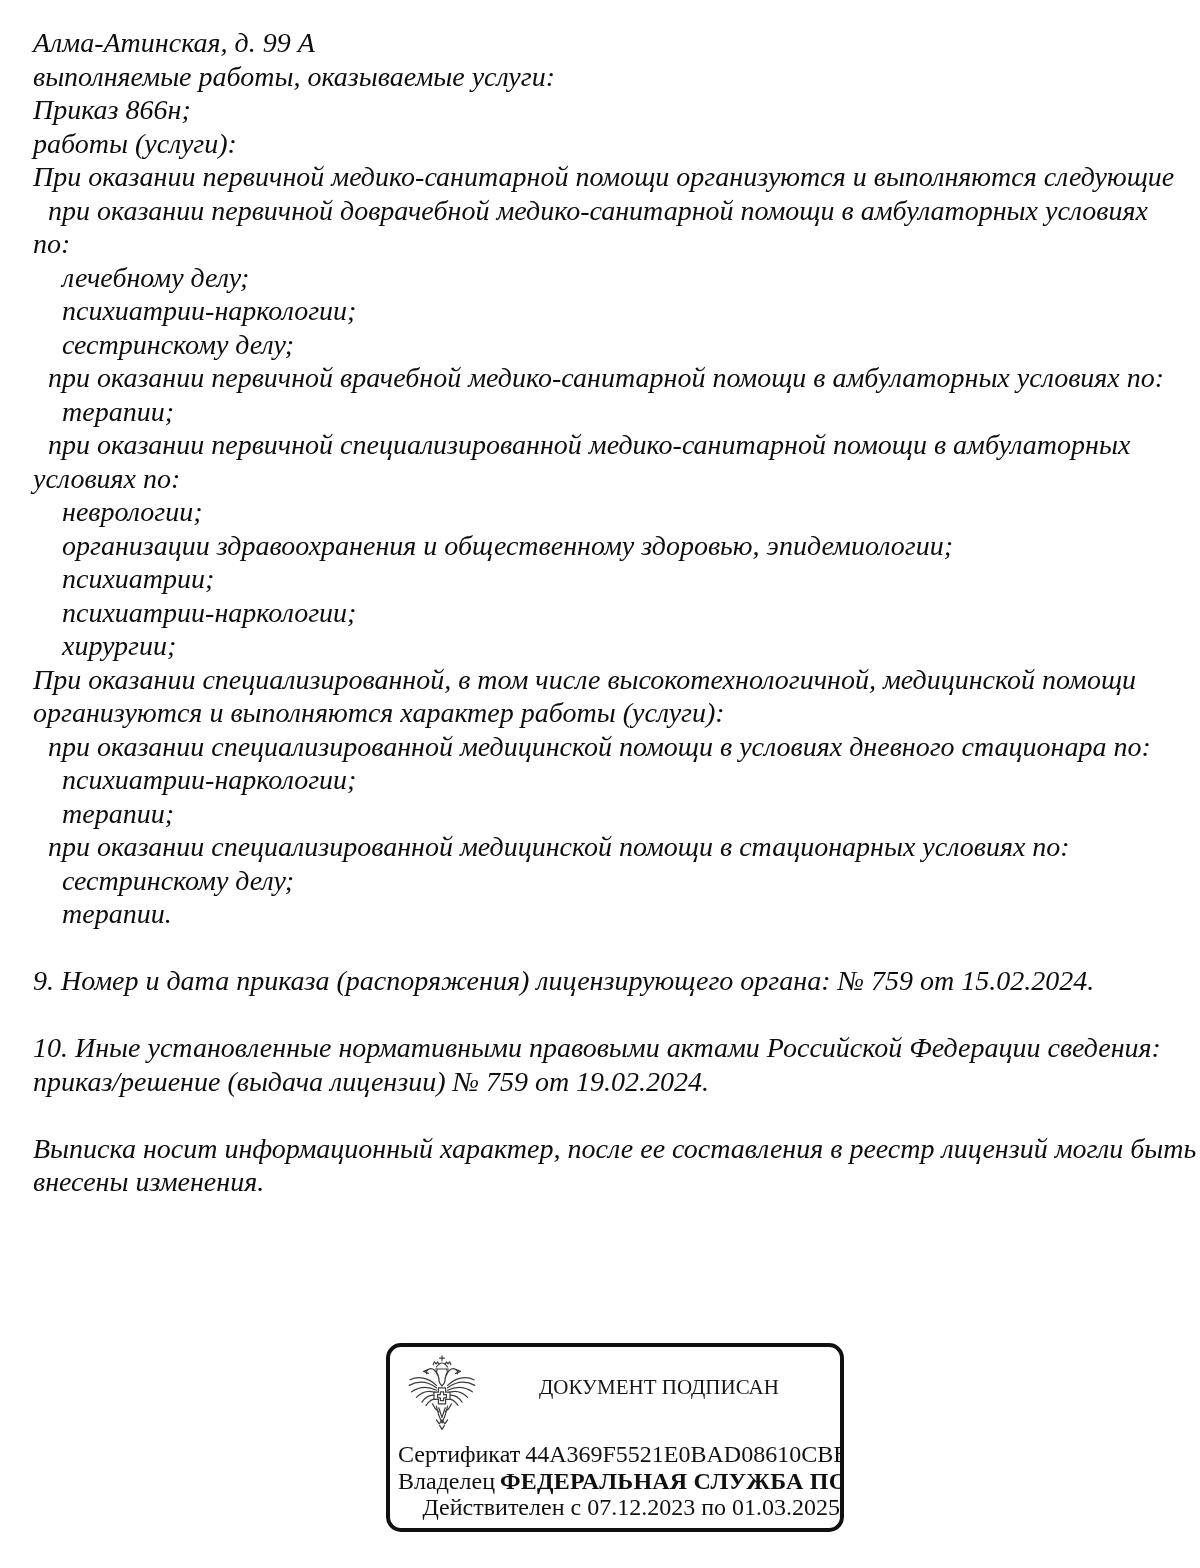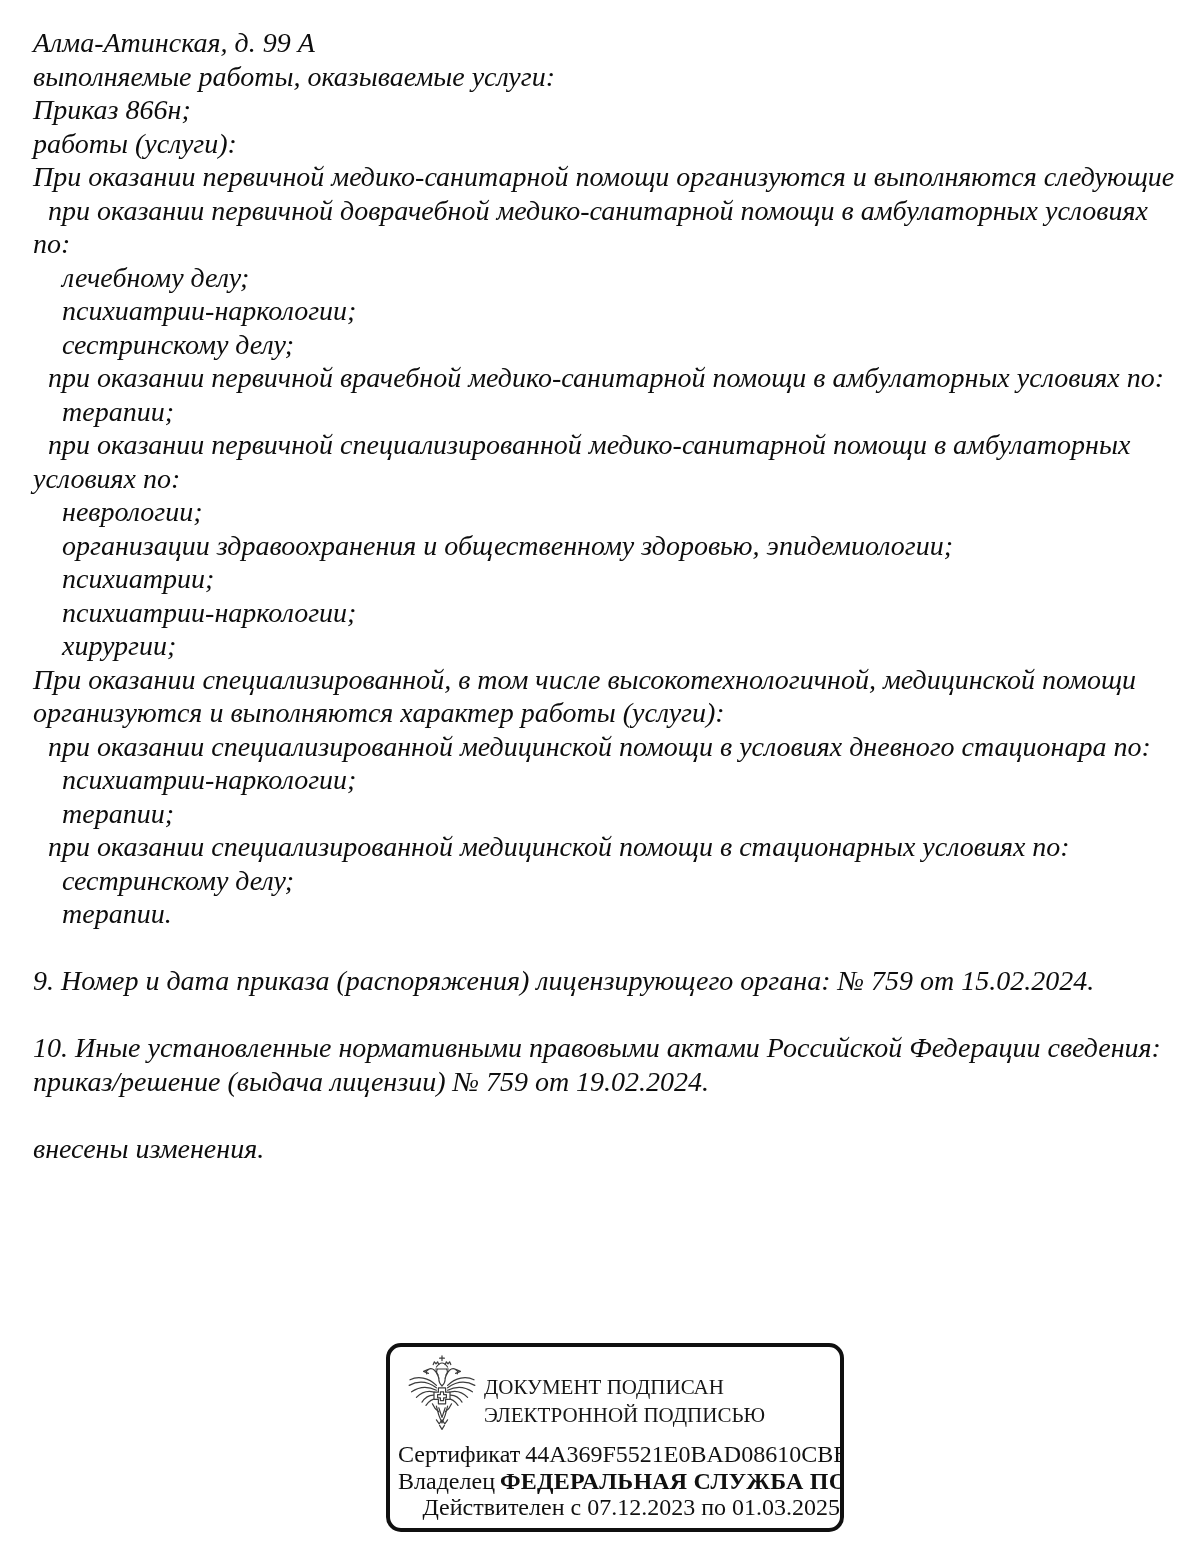--- a/index.html
+++ b/index.html
@@ -35,20 +35,21 @@
     display:flex;
     align-items:flex-start;
     padding:8px 6px 0 10px;
     height:92px;
     box-sizing:border-box;
   }
   .emblem{width:84px;height:88px;flex:none;}
   .emblem svg{width:100%;height:100%;display:block;}
   .stamp-title{
     flex:1;
+    text-align:center;
     margin-top:18px;
     font-size:21px;
     line-height:28px;
     color:#161616;
     white-space:nowrap;
   }
   .stamp-body{
     padding:2px 0 0 8px;
     font-size:24px;
     line-height:26.5px;
@@ -92,20 +93,21 @@
       <div class="line indent-2">терапии;</div>
       <div class="line indent-1">при оказании специализированной медицинской помощи в стационарных условиях по:</div>
       <div class="line indent-2">сестринскому делу;</div>
       <div class="line indent-2">терапии.</div>
       <div class="line indent-0"></div>
       <div class="line indent-0">9. Номер и дата приказа (распоряжения) лицензирующего органа: № 759 от 15.02.2024.</div>
       <div class="line indent-0"></div>
       <div class="line indent-0">10. Иные установленные нормативными правовыми актами Российской Федерации сведения:</div>
       <div class="line indent-0">приказ/решение (выдача лицензии) № 759 от 19.02.2024.</div>
       <div class="line indent-0"></div>
+      <div class="line indent-0">Выписка носит информационный характер, после ее составления в реестр лицензий могли быть</div>
       <div class="line indent-0">внесены изменения.</div>
     </div>
 
   <div class="stamp">
     <div class="stamp-top">
       <div class="emblem">
         <svg viewBox="0 0 100 110" xmlns="http://www.w3.org/2000/svg">
           <g stroke="#3c3c3c" stroke-width="1.5" fill="none" stroke-linecap="round" stroke-linejoin="round">
 
             <path d="M50,1 v6 M47,4 h6"></path>
@@ -145,21 +147,20 @@
 
             <path d="M43,64 C45,74 47,79 50,85 C53,79 55,74 57,64"></path>
             <path d="M46,66 L50,78 L54,66"></path>
             <path d="M43,81 l3.5,5 l3.5,-5 l3.5,5 l3.5,-5"></path>
             <path d="M47,88 l3,5 l3,-5"></path>
           </g>
         </svg>
       </div>
       <div class="stamp-title">
         <div>ДОКУМЕНТ ПОДПИСАН</div>
-        <div>ЭЛЕКТРОННОЙ ПОДПИСЬЮ</div>
       </div>
     </div>
     <div class="stamp-body">
       <div class="stamp-row">
         <span>Сертификат</span><span class="val">44A369F5521E0BAD08610CBB88257ED3</span>
       </div>
       <div class="stamp-row">
         <span>Владелец</span><span class="val owner-value">ФЕДЕРАЛЬНАЯ СЛУЖБА ПО НАДЗОРУ В СФ</span>
       </div>
       <div class="stamp-row">

